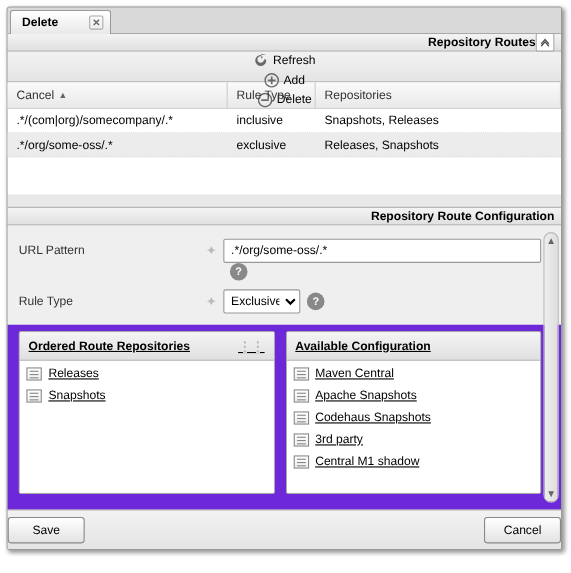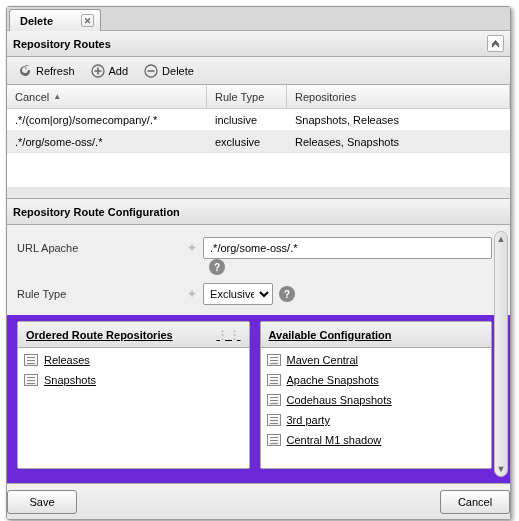--- a/index.html
+++ b/index.html
@@ -1,23 +1,23 @@
 <!DOCTYPE html>
 <html><head>
 <meta charset="utf-8">
 <style>
   * { box-sizing: border-box; margin: 0; padding: 0; font-family: Arial, Helvetica, sans-serif; font-size: 11px; }
   body { background: #fff; padding: 6px; }
   .app { width: 505px; border: 1px solid #999; border-radius: 3px; box-shadow: 2px 2px 4px rgba(0,0,0,0.4); background: #e8e8e8; }
   .tab-strip { height: 24px; padding: 2px 2px 0 2px; background: #d9d9d9; border-bottom: 1px solid #aaa; }
   .tab { display: inline-flex; align-items: center; height: 22px; padding: 0 6px 0 10px; background: linear-gradient(#fff,#e9e9e9); border: 1px solid #999; border-bottom: none; border-top-left-radius: 3px; border-top-right-radius: 3px; font-weight: bold; gap: 28px; }
   .tab-close { width: 13px; height: 13px; border: 1px solid #aaa; border-radius: 2px; display:flex; align-items:center; justify-content:center; font-size:9px; color:#666; cursor:pointer; }
-  .panel-header { display:flex; align-items:center; justify-content:space-between; height: 26px; padding: 0 6px; background: linear-gradient(#f4f4f4,#e0e0e0); border-bottom: 1px solid #aaa; font-weight: bold; }
+  .panel-header { display:flex; align-items:center; justify-content:flex-end; height: 16px; padding: 0 6px; background: linear-gradient(#f4f4f4,#e0e0e0); border-bottom: 1px solid #aaa; font-weight: bold; }
   .chevron-box { width:17px; height:17px; border:1px solid #aaa; border-radius:2px; display:flex; align-items:center; justify-content:center; background:#fff; cursor:pointer; }
-  .toolbar { display:flex; align-items:center; gap: 2px; height: 28px; padding: 0 4px; background: linear-gradient(#f2f2f2,#e4e4e4); border-bottom: 1px solid #aaa; }
+  .toolbar { display:flex; align-items:center; gap: 2px; height: 28px; padding: 0 4px; background: linear-gradient(#f2f2f2,#e4e4e4); border-bottom: 1px solid #aaa; flex-direction: column; }
   .tbtn { display:inline-flex; align-items:center; gap:4px; height: 22px; padding: 0 6px; border:1px solid transparent; border-radius:3px; cursor:pointer; }
   .icn { width:14px; height:14px; display:inline-flex; align-items:center; justify-content:center; }
   .grid { background:#fff; }
   .grid-head { display:flex; height:24px; border-bottom:1px solid #ccc; background: linear-gradient(#fafafa,#e9e9e9); }
   .gh { display:flex; align-items:center; padding:0 8px; border-right:1px solid #ccc; color:#333; }
   .gh0 { width:200px; } .gh1 { width:80px; } .gh2 { flex:1; }
   .sort-asc { margin-left:4px; font-size:8px; color:#666; }
   .grid-body .gr { display:flex; height:22px; align-items:center; border-bottom:1px dotted #ddd; }
   .gr.selected { background:#ececec; }
   .gc { padding:0 8px; overflow:hidden; white-space:nowrap; }
@@ -127,21 +127,21 @@
   <div class="section-spacer"></div>
 
   <div class="panel-header">
     <span>Repository Route Configuration</span>
   </div>
 
   <div style="position:relative">
 
     <div class="form-area">
       <div class="form-row">
-        <div class="form-label">URL Apache</div>
+        <div class="form-label">URL Pattern</div>
         <span class="star">✦</span>
         <input class="txt" type="text" value=".*/org/some-oss/.*" style="">
       </div>
       <div class="help-under">
         <span class="helpq">?</span>
       </div>
       <div class="form-row">
         <div class="form-label">Rule Type</div>
         <span class="star">✦</span>
         <select class="sel">

